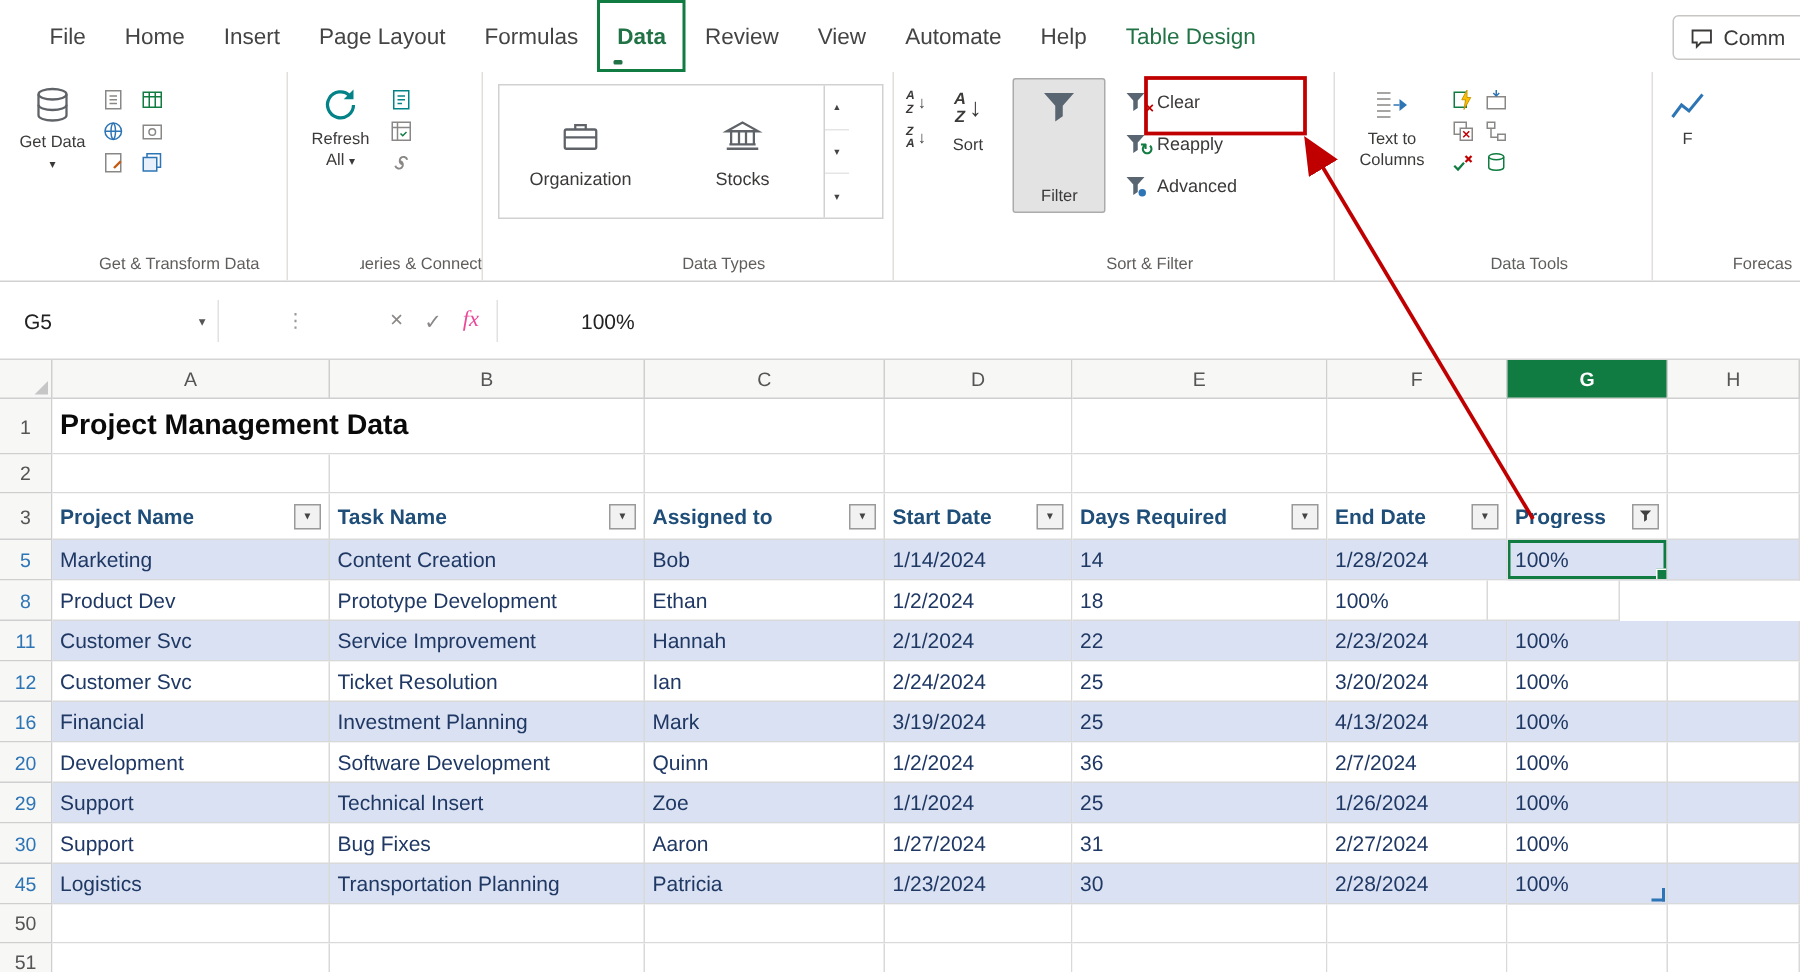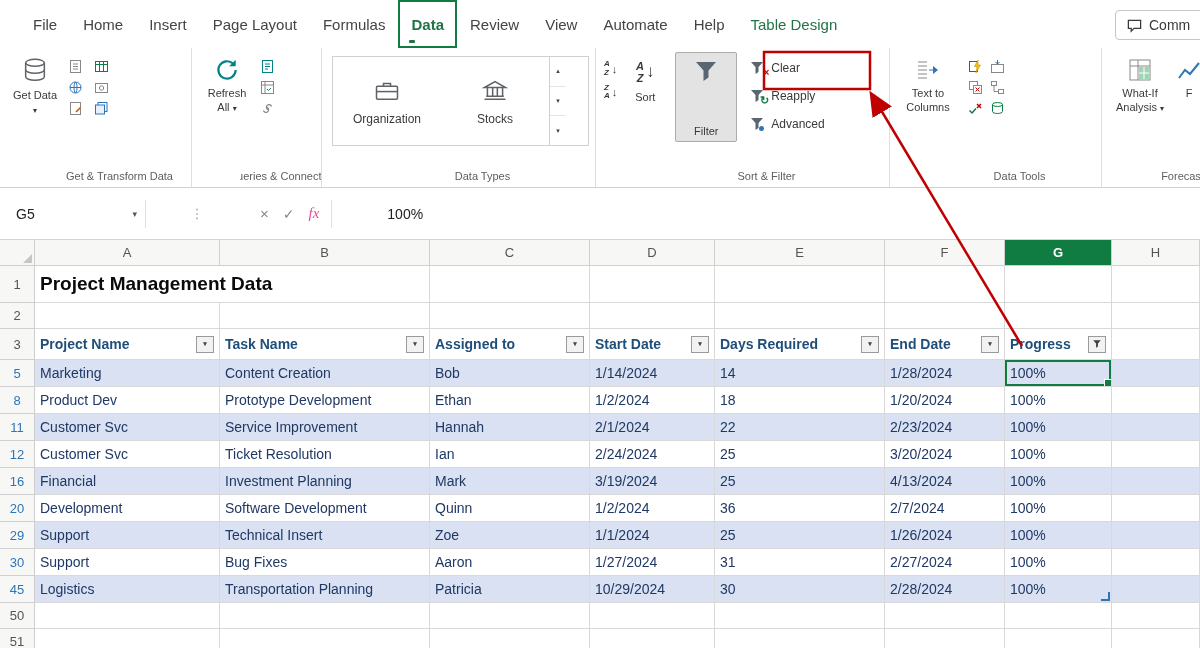--- a/index.html
+++ b/index.html
@@ -378,31 +378,20 @@
         </div>
       </div>
       <div class="glabel">Data Tools</div>
     </div>
 
     <div class="group g6">
       <div class="gcontent">
         <div class="bigbtn">
           <span>
             <svg width="26" height="26" viewBox="0 0 26 26">
-                <rect x="3" y="3" width="20" height="20" fill="#fff" stroke="#8a8886"></rect>
-                <path d="M3 9h20M11 3v20" stroke="#8a8886" fill="none"></path>
-                <rect x="12" y="10" width="10" height="12" fill="#9FD5B7"></rect>
-                <path d="M12 16h10M17 10v12" stroke="#fff" fill="none"></path>
-              </svg>
-          </span>
-          <span class="biglabel" style="width:56px;"><span>What-If Analysis</span> <span class="chev">▾</span></span>
-        </div>
-        <div class="bigbtn">
-          <span>
-            <svg width="26" height="26" viewBox="0 0 26 26">
                 <path d="M3 21l6-8 5 4 9-11" stroke="#2E75B6" stroke-width="2" fill="none"></path>
               </svg>
           </span>
           <span class="biglabel" style="width:20px;"><span>F</span></span>
         </div>
       </div>
       <div class="glabel">Forecas</div>
     </div>
   </div>
 
@@ -505,21 +494,20 @@
       <div class="c w-g sel">100%</div>
       <div class="c w-h"></div>
     </div>
     <div class="r dr">
       <div class="rh blue">8</div>
       <div class="c w-a">Product Dev</div>
       <div class="c w-b">Prototype Development</div>
       <div class="c w-c">Ethan</div>
       <div class="c w-d">1/2/2024</div>
       <div class="c w-e">18</div>
-      <div class="c w-f">1/20/2024</div>
       <div class="c w-g">100%</div>
       <div class="c w-h"></div>
     </div>
     <div class="r dr band">
       <div class="rh blue">11</div>
       <div class="c w-a">Customer Svc</div>
       <div class="c w-b">Service Improvement</div>
       <div class="c w-c">Hannah</div>
       <div class="c w-d">2/1/2024</div>
       <div class="c w-e">22</div>
@@ -580,21 +568,21 @@
       <div class="c w-e">31</div>
       <div class="c w-f">2/27/2024</div>
       <div class="c w-g">100%</div>
       <div class="c w-h"></div>
     </div>
     <div class="r dr band">
       <div class="rh blue">45</div>
       <div class="c w-a">Logistics</div>
       <div class="c w-b">Transportation Planning</div>
       <div class="c w-c">Patricia</div>
-      <div class="c w-d">10/29/2024</div>
+      <div class="c w-d">1/23/2024</div>
       <div class="c w-e">30</div>
       <div class="c w-f">2/28/2024</div>
       <div class="c w-g tblcorner">100%</div>
       <div class="c w-h"></div>
     </div>
 
     <div class="r rlast">
       <div class="rh">50</div>
       <div class="c w-a"></div>
       <div class="c w-b"></div>

